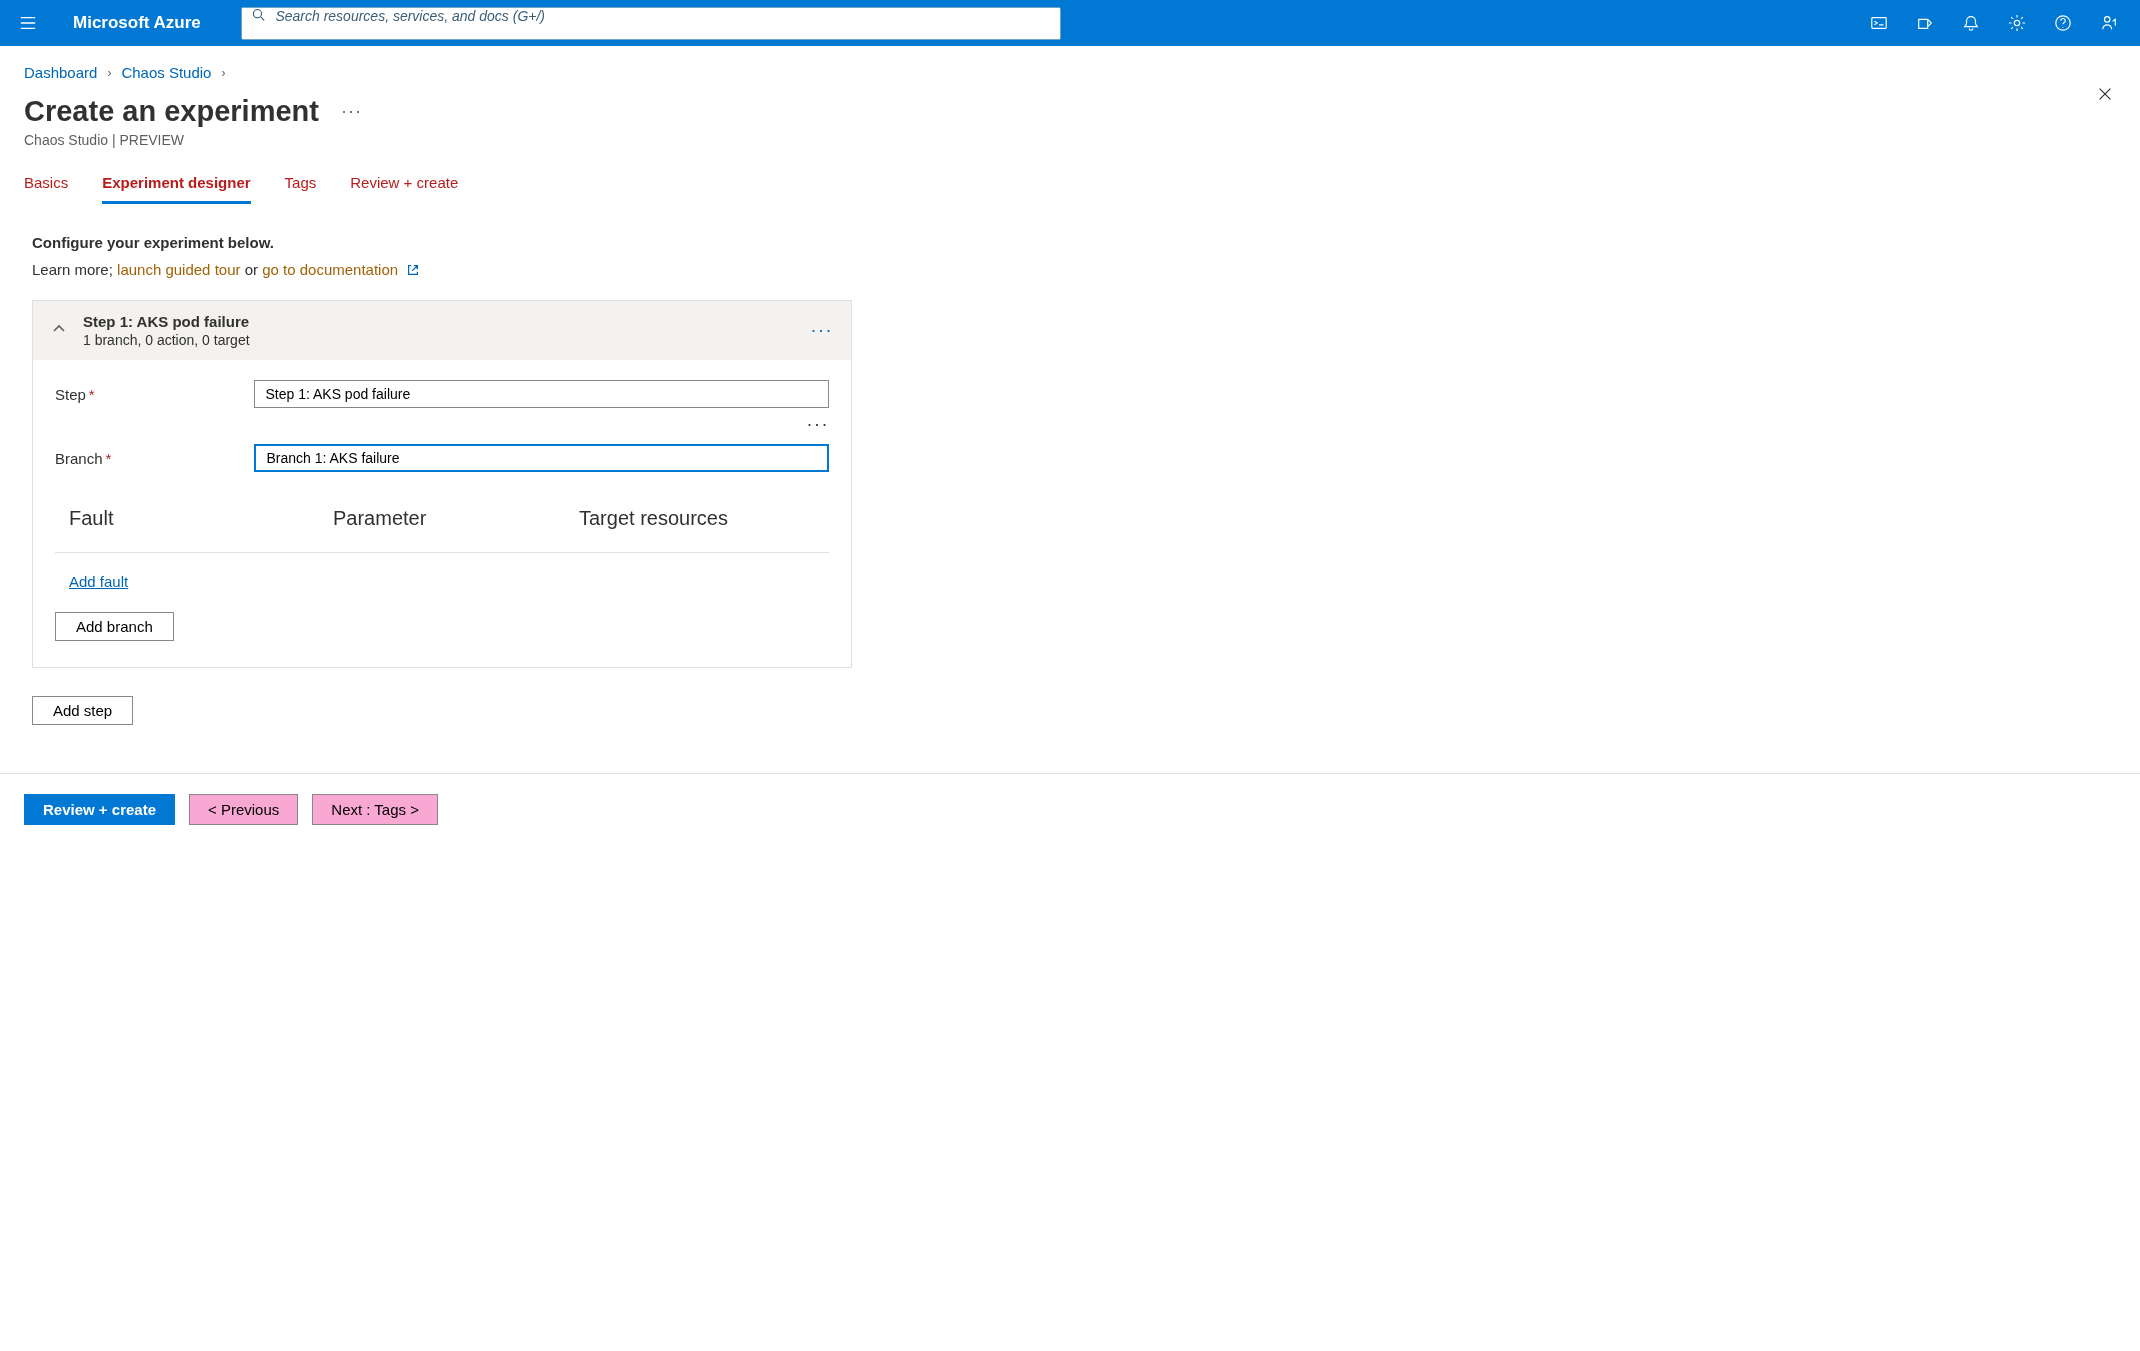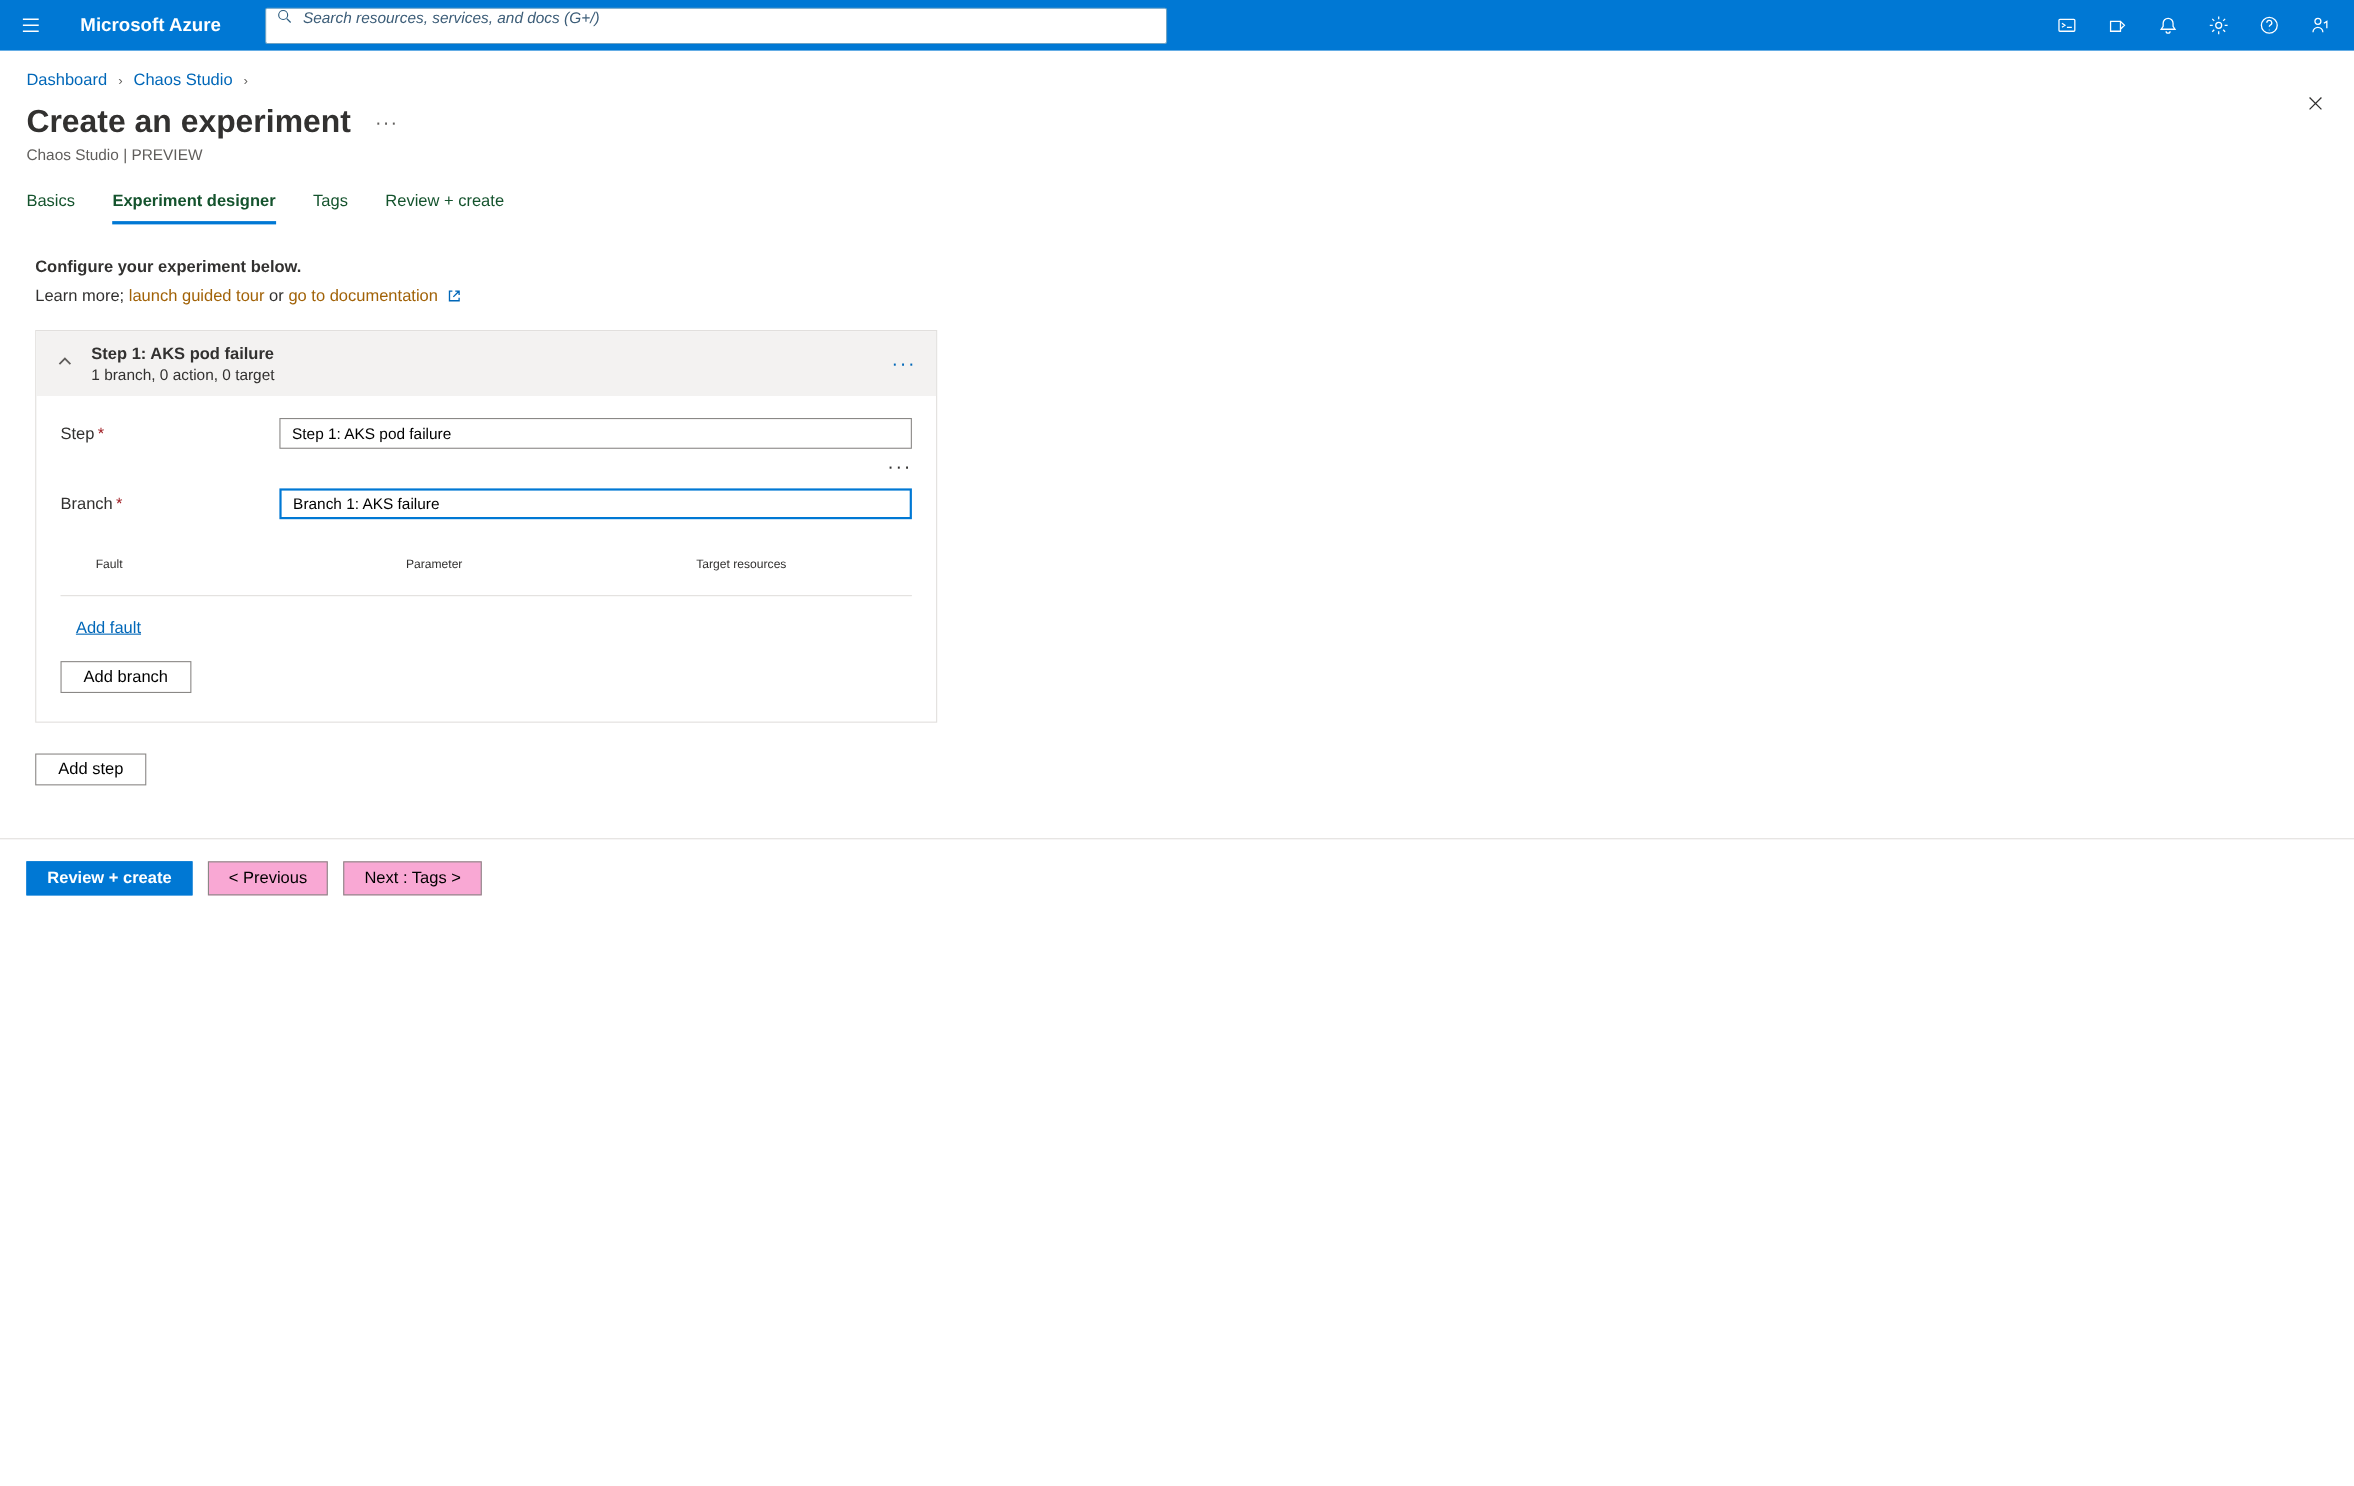--- a/index.html
+++ b/index.html
@@ -50,21 +50,21 @@
 
 .title-row { display:flex; align-items:center; padding: 14px 24px 0 24px; position:relative;}
 .page-title { font-size: 29px; font-weight:700; }
 .title-ellipsis { margin-left:22px; color:#605e5c; cursor:pointer; font-size:18px; letter-spacing:1px;}
 .title-close { position:absolute; right:26px; top:4px; cursor:pointer; }
 .title-close svg{ width:18px; height:18px; stroke:#323130; stroke-width:1.3; }
 .subtitle { padding: 4px 24px 0 24px; font-size:14px; color:#605e5c;}
 
 
 .tabs { display:flex; gap:34px; padding: 26px 24px 0 24px; border-bottom:none;}
-.tab { padding-bottom:10px; cursor:pointer; font-size:15px; color:#14532d;}
+.tab { padding-bottom:10px; cursor:pointer; font-size:15px; color:#b91c1c;}
 .tab.active { font-weight:600; border-bottom: 3px solid #0078d4;}
 
 
 .content { padding: 30px 32px 10px 32px; }
 .intro-strong { font-weight:600; font-size:15px; }
 .learn-line { margin-top:10px; font-size:15px; }
 .learn-line a { color:#a16207; }
 .ext-icon { display:inline-flex; vertical-align: -2px; margin-left:4px;}
 .ext-icon svg{ width:14px; height:14px; stroke:#0067b8; fill:none; stroke-width:1.4;}
 
@@ -98,21 +98,21 @@
 .branch-wrap { position: relative;}
 .branch-dots { position:absolute; right:0; top:-30px; color:#323130; cursor:pointer; font-size:18px; letter-spacing:1.5px;}
 
 .fault-table {
   margin-top: 26px;
   border-top: 1px solid transparent;
   padding-bottom: 14px;
   border-bottom: 1px solid #e1dfdd;
 }
 .fault-head { display:flex; padding: 8px 14px;}
-.fault-head > div { font-size:11px;margin-left:18px; }
+.fault-head > div { font-size:20px; }
 .col-fault { width: 264px; }
 .col-param { width: 246px; }
 .col-target { flex:1; }
 
 .add-fault { display:inline-block; margin: 20px 0 0 14px; color:#0067b8; text-decoration:underline; font-size:15px; cursor:pointer;}
 
 .add-branch-btn {
   margin-top: 22px;
   display:inline-flex; align-items:center; justify-content:center;
   border:1px solid #8a8886; background:#fff; padding: 5px 20px; font-size:15px; cursor:pointer;

